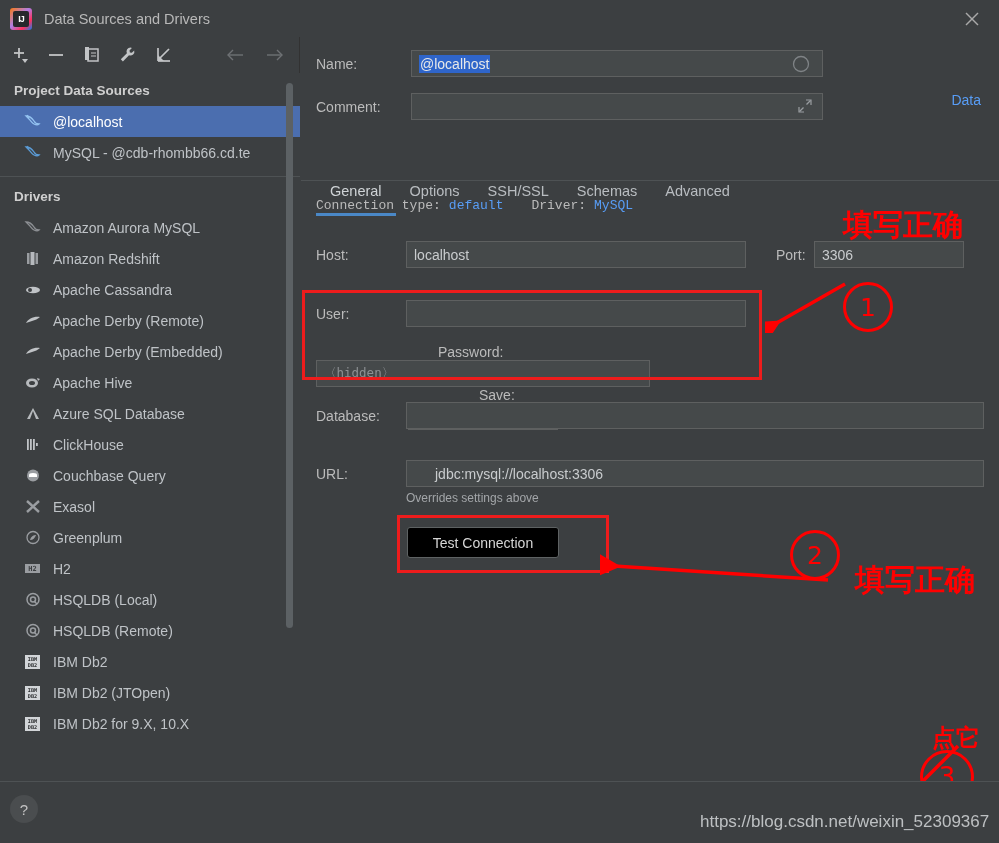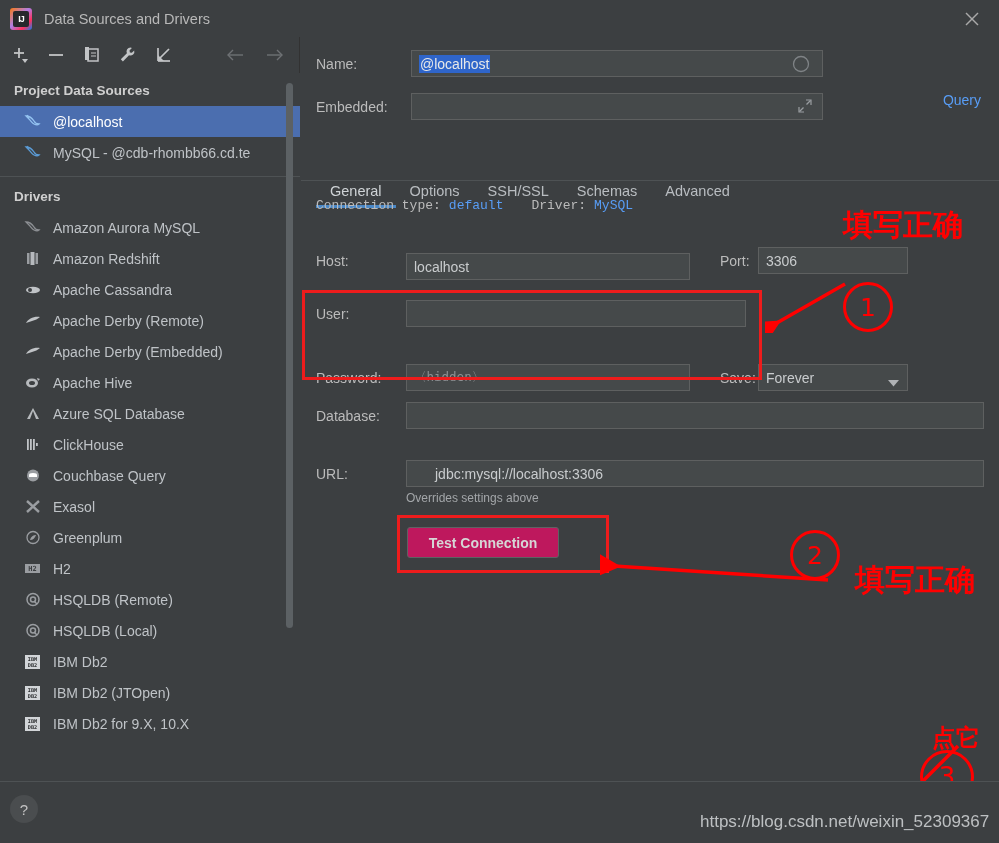--- a/index.html
+++ b/index.html
@@ -99,21 +99,21 @@
   .reset-link {
     position:absolute; right:18px; top:55px; color:#589df6; font-size:14px; cursor:pointer;
   }
 
   
   .tabs {
     position:absolute; left:15px; top:143px; width:683px; height:33px;
     display:flex; align-items:flex-start; gap:0;
   }
   .tab {
-    font-size:14.5px; color:#b9bdc1; padding:3px 14px 9px 14px; cursor:pointer;
+    font-size:14.5px; color:#b9bdc1; padding:3px 14px 17px 14px; cursor:pointer;
     position:relative;
   }
   .tab.active { color:#cfd3d6; }
   .tab.active:after {
     content:""; position:absolute; left:0; right:0; bottom:0; height:3px;
     background:#4a88c7;
   }
   .tab-line {
     position:absolute; left:301px; top:180px; width:698px; height:1px; background:#4e5254;
   }
@@ -376,32 +376,32 @@
       </div>
 
       <div class="ds-item">
         <span class="ds-icon">
           <svg width="18" height="15" viewBox="0 0 18 15">
               <circle cx="9" cy="7.5" r="6" fill="none" stroke="#9a9da1" stroke-width="1.5"></circle>
               <circle cx="9" cy="7.5" r="2.5" fill="none" stroke="#9a9da1" stroke-width="1.5"></circle>
               <line x1="10" y1="9" x2="13" y2="12" stroke="#9a9da1" stroke-width="1.5"></line>
             </svg>
         </span>
-        <span>HSQLDB (Remote)</span>
+        <span>HSQLDB (Local)</span>
       </div>
 
       <div class="ds-item">
         <span class="ds-icon">
           <svg width="18" height="15" viewBox="0 0 18 15">
               <circle cx="9" cy="7.5" r="6" fill="none" stroke="#9a9da1" stroke-width="1.5"></circle>
               <circle cx="9" cy="7.5" r="2.5" fill="none" stroke="#9a9da1" stroke-width="1.5"></circle>
               <line x1="10" y1="9" x2="13" y2="12" stroke="#9a9da1" stroke-width="1.5"></line>
             </svg>
         </span>
-        <span>HSQLDB (Local)</span>
+        <span>HSQLDB (Remote)</span>
       </div>
 
       <div class="ds-item">
         <span class="ds-icon">
           <svg width="20" height="16" viewBox="0 0 20 16">
               <rect x="2" y="1" width="15" height="14" fill="#d2d5d8"></rect>
               <text x="9.5" y="7" font-size="5.2" font-family="DejaVu Sans Mono, monospace" font-weight="bold" fill="#2b2d2f" text-anchor="middle">IBM</text>
               <text x="9.5" y="13" font-size="5.2" font-family="DejaVu Sans Mono, monospace" font-weight="bold" fill="#2b2d2f" text-anchor="middle">DB2</text>
             </svg>
         </span>
@@ -442,35 +442,35 @@
         <span class="sel-text">@localhost</span>
         <span style="position:absolute; right:12px; top:4px;">
           <svg width="18" height="18" viewBox="0 0 18 18">
               <circle cx="9" cy="9" r="7.5" fill="none" stroke="#7f8386" stroke-width="1.3"></circle>
             </svg>
         </span>
       </div>
     </div>
 
     <div class="row" style="position:absolute; left:15px; top:56px;">
-      <span class="lbl" style="width:95px;">Embedded:</span>
+      <span class="lbl" style="width:95px;">Comment:</span>
       <div class="field" style="width:412px; position:relative;">
         <span></span>
         <span style="position:absolute; right:9px; top:4px;">
           <svg width="16" height="16" viewBox="0 0 16 16">
             <path d="M9 2h5v5" fill="none" stroke="#9a9da1" stroke-width="1.2"></path>
             <path d="M13.5 2.5L9.5 6.5" stroke="#9a9da1" stroke-width="1.2"></path>
             <path d="M7 14H2V9" fill="none" stroke="#9a9da1" stroke-width="1.2"></path>
             <path d="M2.5 13.5L6.5 9.5" stroke="#9a9da1" stroke-width="1.2"></path>
           </svg>
         </span>
       </div>
     </div>
 
-    <div class="reset-link">Query</div>
+    <div class="reset-link">Data</div>
 
     <div class="tabs">
       <div class="tab active">General</div>
       <div class="tab">Options</div>
       <div class="tab">SSH/SSL</div>
       <div class="tab">Schemas</div>
       <div class="tab">Advanced</div>
     </div>
   </div>
 
@@ -478,39 +478,39 @@
 
   <div class="conn-row">
     <span>Connection type:</span>
     <span class="link-blue">default</span>
     <span style="margin-left:20px;">Driver:</span>
     <span class="link-blue">MySQL</span>
   </div>
 
   <div style="position:absolute; left:316px; top:241px; display:flex; align-items:center;">
     <span class="lbl" style="width:90px;">Host:</span>
-    <div class="field" style="width:284px;margin-top:12px;">
+    <div class="field" style="width:340px;">
       <span>localhost</span>
     </div>
     <span class="lbl" style="margin-left:30px; width:38px;">Port:</span>
     <div class="field" style="width:150px;">
       <span>3306</span>
     </div>
   </div>
 
   <div style="position:absolute; left:316px; top:300px; display:flex; align-items:center;">
     <span class="lbl" style="width:90px;">User:</span>
     <div class="field" style="width:340px;">
       <span></span>
     </div>
   </div>
 
-  <div style="position:absolute; left:316px; top:364px; display:flex; align-items:center;">
+  <div style="position:absolute; left:316px; top:344px; display:flex; align-items:center;flex-direction:column;">
     <span class="lbl" style="width:90px;">Password:</span>
-    <div class="field" style="width:284px;">
+    <div class="field" style="width:334px;">
       <span style="color:#8d9093; font-family:'DejaVu Sans Mono', monospace; font-size:12.5px;">〈hidden〉</span>
     </div>
     <span class="lbl" style="margin-left:30px; width:38px;">Save:</span>
     <div class="field" style="width:150px; position:relative;">
       <span>Forever</span>
       <span style="position:absolute; right:8px; top:9px;">
         <svg width="11" height="8" viewBox="0 0 11 8">
             <polygon points="0,1 11,1 5.5,7.5" fill="#b0b3b6"></polygon>
           </svg>
       </span>
@@ -525,21 +525,21 @@
   </div>
 
   <div style="position:absolute; left:316px; top:460px; display:flex; align-items:center;">
     <span class="lbl" style="width:90px;">URL:</span>
     <div class="field" style="width:578px;padding-left:28px;">
       <span>jdbc:mysql://localhost:3306</span>
     </div>
   </div>
   <div style="position:absolute; left:406px; top:491px; font-size:12px; color:#a3a6a9;text-align:center;">Overrides settings above</div>
 
-  <div class="btn" style="position:absolute; left:407px; top:527px; width:152px; height:31px; background:#be185d;font-weight:bold;">Test Connection</div>
+  <div class="btn" style="position:absolute; left:407px; top:527px; width:152px; height:31px; background:#000000;">Test Connection</div>
 
   <div class="red-box" style="left:302px; top:290px; width:460px; height:90px;"></div>
 
   <svg style="position:absolute; left:765px; top:278px;" width="90" height="55">
     <defs>
         <marker id="ah1" markerWidth="8" markerHeight="8" refX="2" refY="4" orient="auto">
       <polygon points="0,4 8,0 8,8" fill="#ff0000"></polygon>
         </marker>
       </defs>
     <line x1="80" y1="6" x2="10" y2="46" stroke="#ff0000" stroke-width="3.5" marker-end="url(#ah1)"></line>

